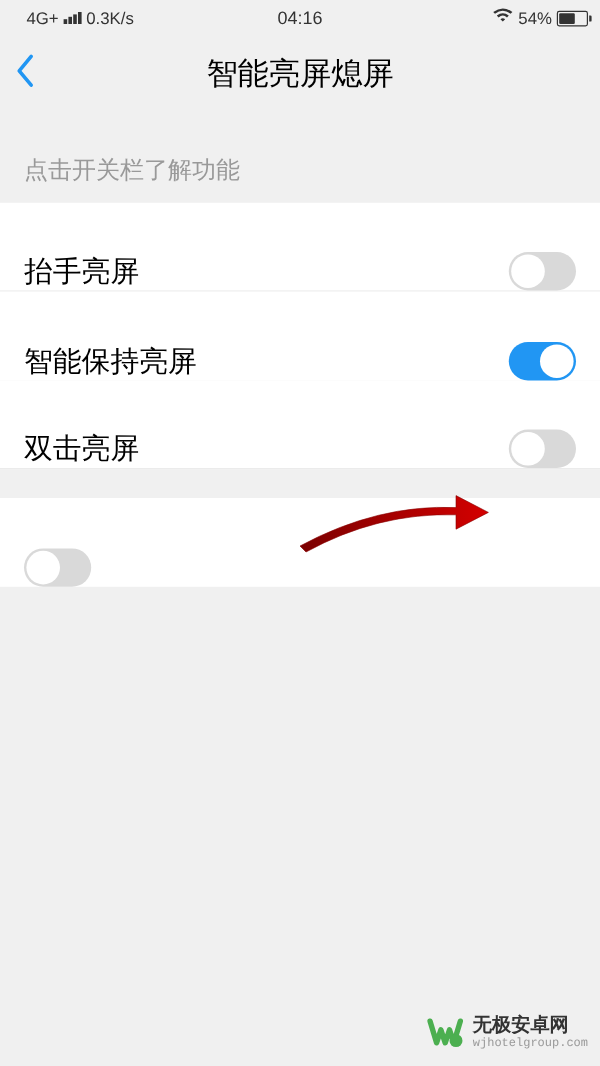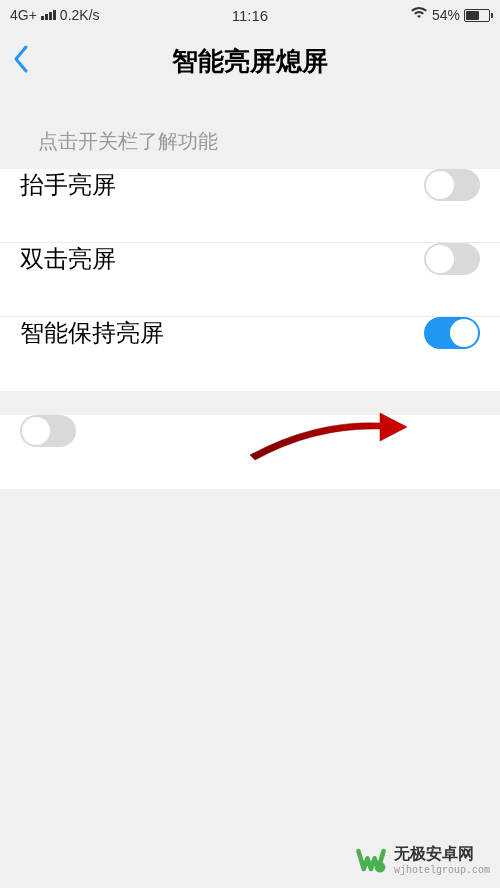--- a/index.html
+++ b/index.html
@@ -17,20 +17,21 @@
     }
     .status-bar {
       height: 30px;
       display: flex;
       align-items: center;
       justify-content: space-between;
       padding: 0 10px;
       font-size: 14px;
       color: #333;
       font-family: -apple-system, sans-serif;
+      margin-left: 12px;
     }
     .status-left {
       display: flex;
       align-items: center;
       gap: 4px;
     }
     .status-center {
       position: absolute;
       left: 50%;
       transform: translateX(-50%);
@@ -94,33 +95,32 @@
       font-size: 32px;
       color: #2196F3;
       cursor: pointer;
       line-height: 1;
     }
     .nav-title {
       width: 100%;
       text-align: center;
       font-size: 26px;
       color: #000;
-      font-weight: bold;
+      font-weight: normal;
     }
     .section-header {
       padding: 36px 20px 14px 20px;
       font-size: 20px;
       color: #999;
-      margin-left: 18px;
     }
     .setting-row {
       background: #fff;
       height: 74px;
       display: flex;
-      align-items: flex-start;
+      align-items: flex-end;
       justify-content: space-between;
       padding: 0 20px;
       border-bottom: 1px solid #ebebeb;
     }
     .setting-row.last-in-group {
       border-bottom: none;
     }
     .setting-label {
       font-size: 24px;
       color: #000;
@@ -195,23 +195,23 @@
 
 <div class="status-bar">
   <div class="status-left">
     <span>4G+</span>
     <span class="signal-icon">
       <span class="signal-bar" style="height:4px"></span>
       <span class="signal-bar" style="height:6px"></span>
       <span class="signal-bar" style="height:8px"></span>
       <span class="signal-bar" style="height:10px"></span>
     </span>
-    <span>0.2K/s</span>
-  </div>
-  <div class="status-center">11:16</div>
+    <span>0.3K/s</span>
+  </div>
+  <div class="status-center">04:16</div>
   <div class="status-right">
     <span class="wifi-icon">
       <svg width="18" height="14" viewBox="0 0 18 14">
         <path d="M9 12 L7 10 Q9 8.5 11 10 Z M4 7 Q9 3 14 7 L12.5 8.5 Q9 5.5 5.5 8.5 Z M1 4 Q9 -2 17 4 L15.5 5.5 Q9 0.5 2.5 5.5 Z" fill="#333"></path>
       </svg>
     </span>
     <span>54%</span>
     <span class="battery-icon">
       <span class="battery-fill"></span>
     </span>
@@ -229,29 +229,29 @@
 
 <div class="section-header">点击开关栏了解功能</div>
 
 <div>
   <div class="setting-row">
     <span class="setting-label">抬手亮屏</span>
     <div class="toggle off">
         <div class="toggle-knob"></div>
       </div>
   </div>
+  <div class="setting-row last-in-group">
+    <span class="setting-label">智能保持亮屏</span>
+    <div class="toggle on">
+        <div class="toggle-knob"></div>
+      </div>
+  </div>
   <div class="setting-row">
     <span class="setting-label">双击亮屏</span>
     <div class="toggle off">
-        <div class="toggle-knob"></div>
-      </div>
-  </div>
-  <div class="setting-row last-in-group">
-    <span class="setting-label">智能保持亮屏</span>
-    <div class="toggle on">
         <div class="toggle-knob"></div>
       </div>
   </div>
 </div>
 
 <div class="group-gap"></div>
 
 <div>
   <div class="setting-row last-in-group">
     <div class="toggle off">

